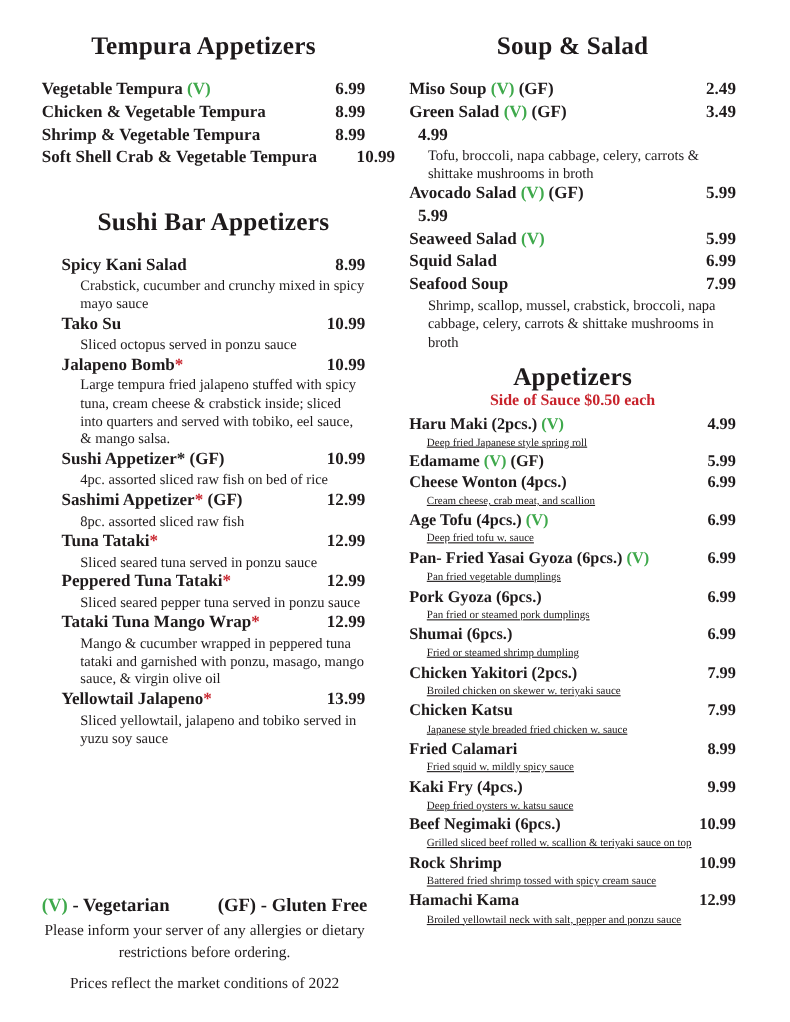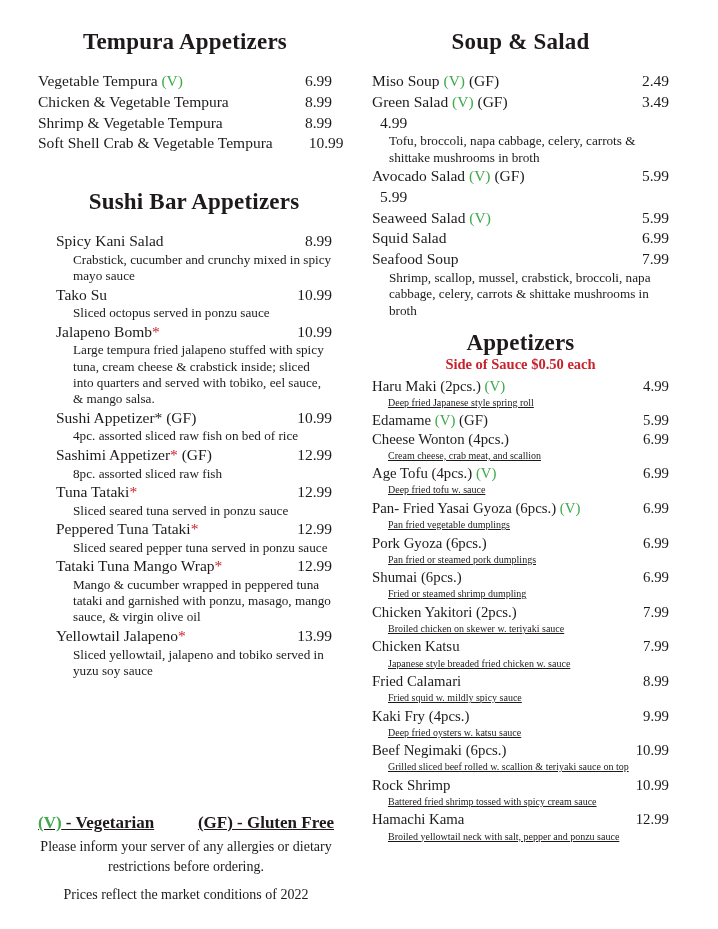--- a/index.html
+++ b/index.html
@@ -34,21 +34,21 @@
   .section-subtitle{
     color:var(--red);
     font-weight:bold;
     font-size:14.5px;line-height:17px;
     text-align:center;
     margin:0 0 4px 0;
   }
 
   .item-line{
     display:flex;justify-content:space-between;align-items:center;
-    font-weight:normal;
+    font-weight:bold;
     font-size:15.5px;line-height:20.8px;
     white-space:nowrap;
     gap:28px;
   }
   .item-price{margin-left:8px;}
   .item-desc{
     font-size:13.2px;line-height:16.3px;
     padding-left:17px;
   }
 
@@ -58,21 +58,21 @@
 
   .seg-green{color:var(--green);}
   .seg-red{color:var(--red);}
 
   .legend{
     position:absolute;left:38px;top:812px;width:296px;
     text-align:center;
   }
   .legend-row{
     display:flex;justify-content:space-between;align-items:baseline;
-    font-weight:bold;font-size:17px;line-height:21px;text-decoration:underline;
+    font-weight:bold;font-size:17px;line-height:21px;
   }
   .legend-note{font-size:14px;line-height:19.5px;white-space:nowrap;}
   .legend-note.first{margin-top:4px;}
   .legend-note.market{margin-top:9px;white-space:normal;}
 </style>
 </head>
 <body>
 
 <div class="page" data-name="menu-page">
 

